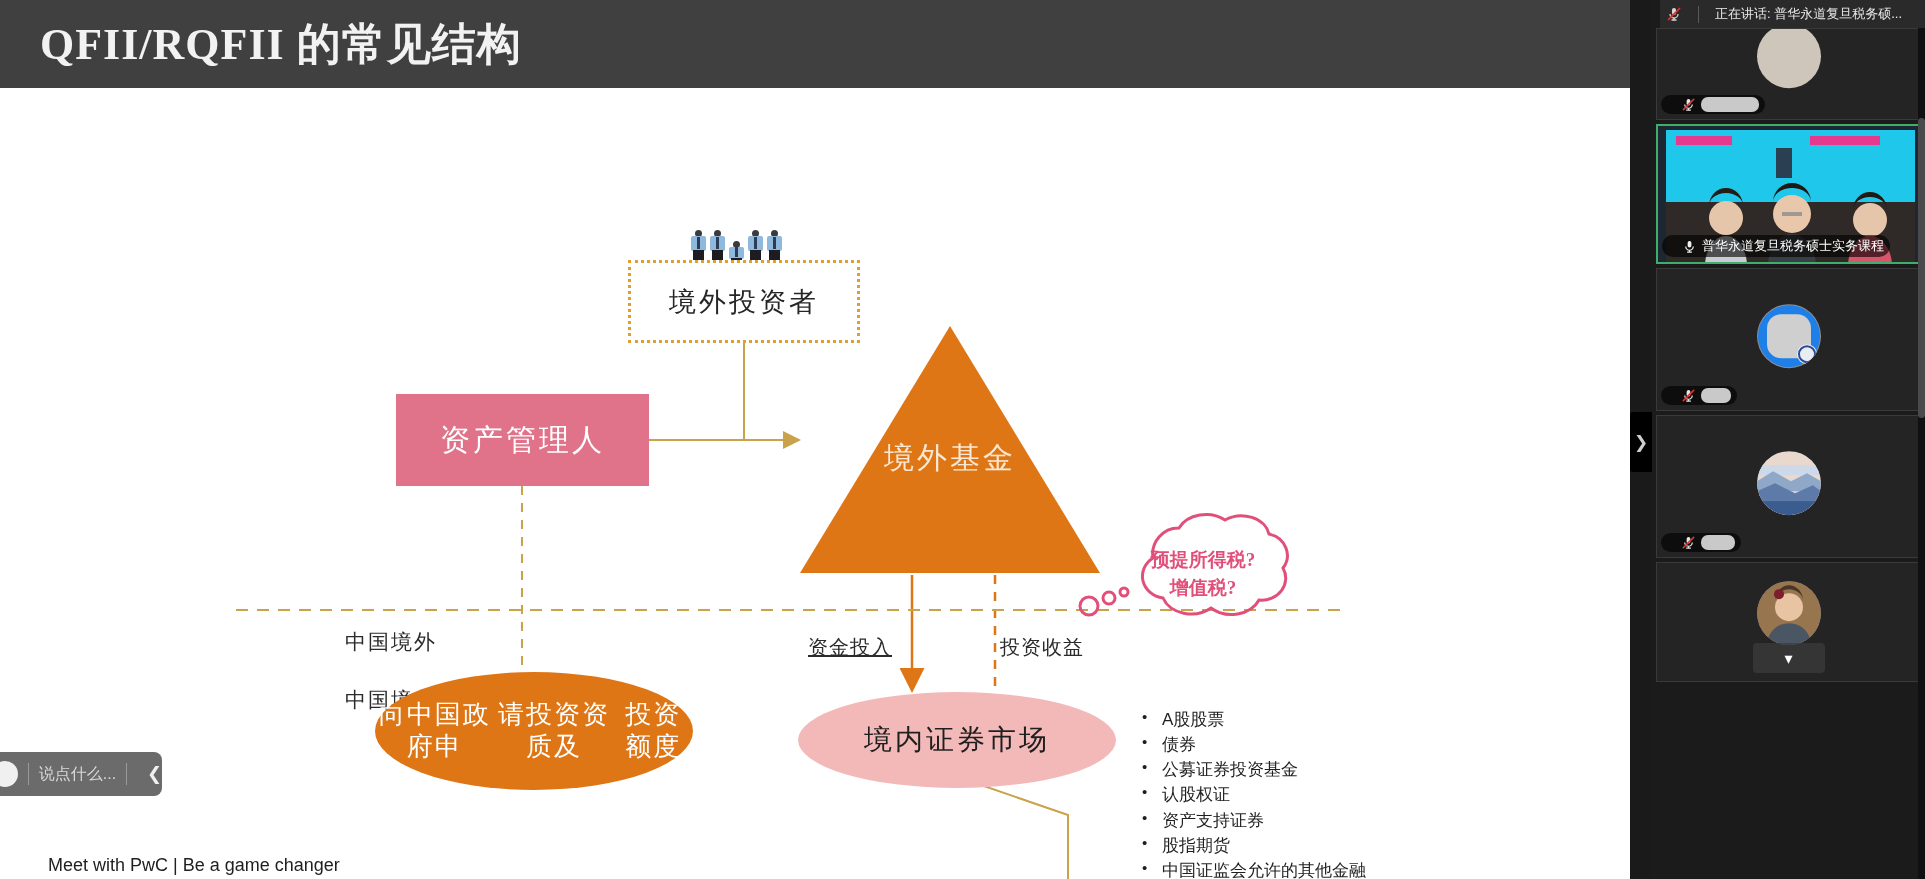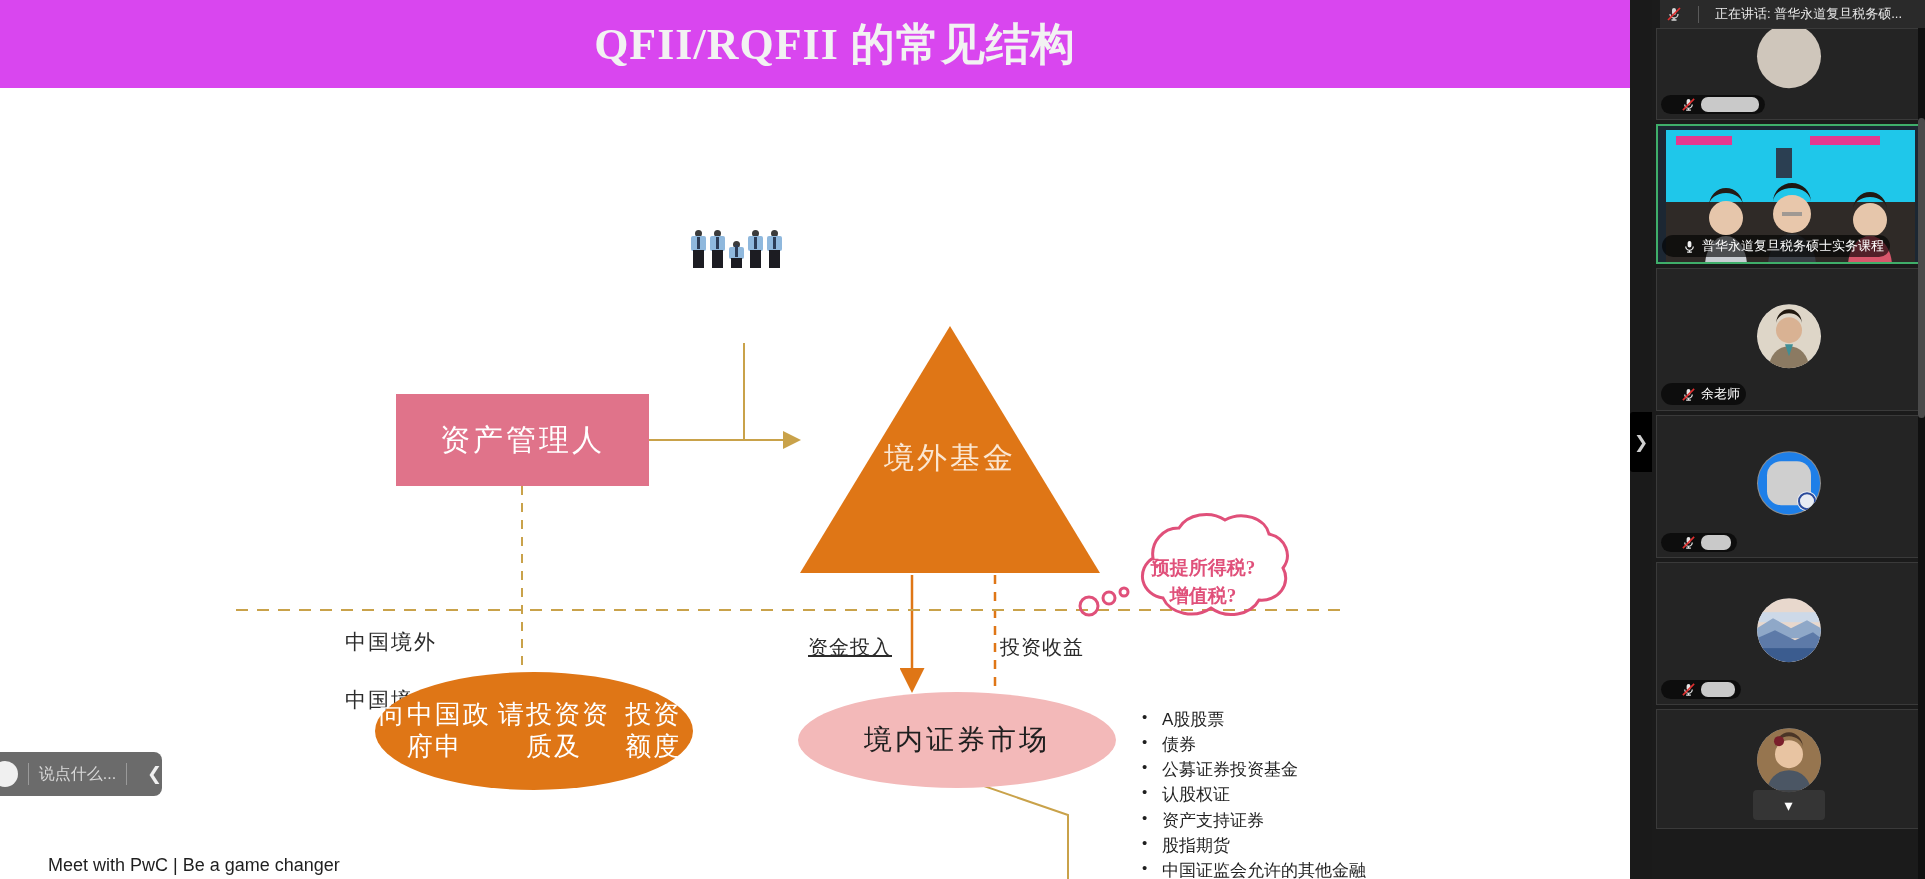--- a/index.html
+++ b/index.html
@@ -13,22 +13,22 @@
 
   
   .slide-area {
     position: absolute; left: 0; top: 0;
     width: 1630px; height: 879px;
     background: #ffffff;
   }
   .slide-titlebar {
     position: absolute; left: 0; top: 0;
     width: 1630px; height: 88px;
-    background: #d946ef;
-    display: flex; align-items: center; justify-content: center;
+    background: #404040;
+    display: flex; align-items: center;
   }
   .slide-title {
     margin-left: 40px;
     color: #f2f2f2;
     font-family: "Liberation Serif", "DejaVu Serif", serif;
     font-weight: bold;
     font-size: 44px;
     letter-spacing: 1px;
     white-space: nowrap;
   }
@@ -117,21 +117,21 @@
     position: absolute;
     font-family: "Liberation Sans", "DejaVu Sans", sans-serif;
     font-size: 20px; color: #2b2b2b; letter-spacing: 1px;
   }
   .flow-invest { left: 808px; top: 546px; text-decoration: underline; }
   .flow-return { left: 1000px; top: 546px; }
 
   
   .cloud-wrap { position: absolute; left: 1075px; top: 418px; width: 250px; height: 140px; }
   .cloud-text {
-    position: absolute; left: 48px; top: 48px; width: 160px;
+    position: absolute; left: 48px; top: 40px; width: 160px;
     text-align: center;
     color: #e0507a;
     font-family: "Liberation Serif", "DejaVu Serif", serif;
     font-size: 19px; line-height: 1.45; font-weight: bold;
   }
 
   
   .bullet-list {
     position: absolute; left: 1140px; top: 619px;
     width: 250px;
@@ -306,20 +306,23 @@
             <div class="legs"></div>
           </div>
         <div class="person">
             <div class="head"></div>
             <div class="torso"></div>
             <div class="tie"></div>
             <div class="legs"></div>
           </div>
       </div>
 
+      <div class="node box-investor">
+        <span>境外投资者</span>
+      </div>
 
       <div class="node box-manager">
         <span>资产管理人</span>
       </div>
 
       <div class="triangle-fund">
         <svg width="300" height="247" viewBox="0 0 300 247">
           <polygon points="150,0 300,247 0,247" fill="#df7616"></polygon>
         </svg>
         <div class="tri-label">境外基金</div>
@@ -447,40 +450,20 @@
             <svg width="15" height="15" viewBox="0 0 16 16">
               <rect x="6" y="2" width="4" height="7" rx="2" fill="#f2f2f2"></rect>
               <path d="M4,8 a4,4 0 0 0 8,0" stroke="#f2f2f2" stroke-width="1.3" fill="none"></path>
               <path d="M8,12 L8,14 M5.5,14 L10.5,14" stroke="#f2f2f2" stroke-width="1.3"></path>
             </svg>
           </span>
           <span class="nm">普华永道复旦税务硕士实务课程</span>
         </div>
       </div>
 
-      <div class="tile" style="height:143px;">
-        <svg class="avatar" width="64" height="64" viewBox="0 0 64 64">
-          <circle cx="32" cy="32" r="32" fill="#ded6c8"></circle>
-          <circle cx="32" cy="26" r="13" fill="#d9b293"></circle>
-          <path d="M19,20 a13,11 0 0 1 26,0 a13,15 0 0 0 -26,0 z" fill="#20180f"></path>
-          <path d="M12,64 a20,22 0 0 1 40,0 z" fill="#8b7a62"></path>
-          <path d="M28,40 L32,52 L36,40 z" fill="#3f8f96"></path>
-        </svg>
-        <div class="namebadge">
-          <span class="mic-icon">
-            <svg width="15" height="15" viewBox="0 0 16 16">
-              <rect x="6" y="2" width="4" height="7" rx="2" fill="#e6e6e6"></rect>
-              <path d="M4,8 a4,4 0 0 0 8,0" stroke="#e6e6e6" stroke-width="1.3" fill="none"></path>
-              <path d="M8,12 L8,14 M5.5,14 L10.5,14" stroke="#e6e6e6" stroke-width="1.3"></path>
-              <path d="M2,14 L14,2" stroke="#e03030" stroke-width="1.7"></path>
-            </svg>
-          </span>
-          <span class="nm">余老师</span>
-        </div>
-      </div>
 
       <div class="tile" style="height:143px;">
         <svg class="avatar" width="64" height="64" viewBox="0 0 64 64">
           <circle cx="32" cy="32" r="31" fill="#1e7fe8"></circle>
           <rect x="10" y="10" width="44" height="44" rx="14" fill="#cfcfcf"></rect>
           <circle cx="50" cy="50" r="10" fill="#e8ecf3"></circle>
           <circle cx="50" cy="50" r="8" fill="none" stroke="#2a4a9a" stroke-width="2"></circle>
         </svg>
         <div class="namebadge">
           <span class="mic-icon">

